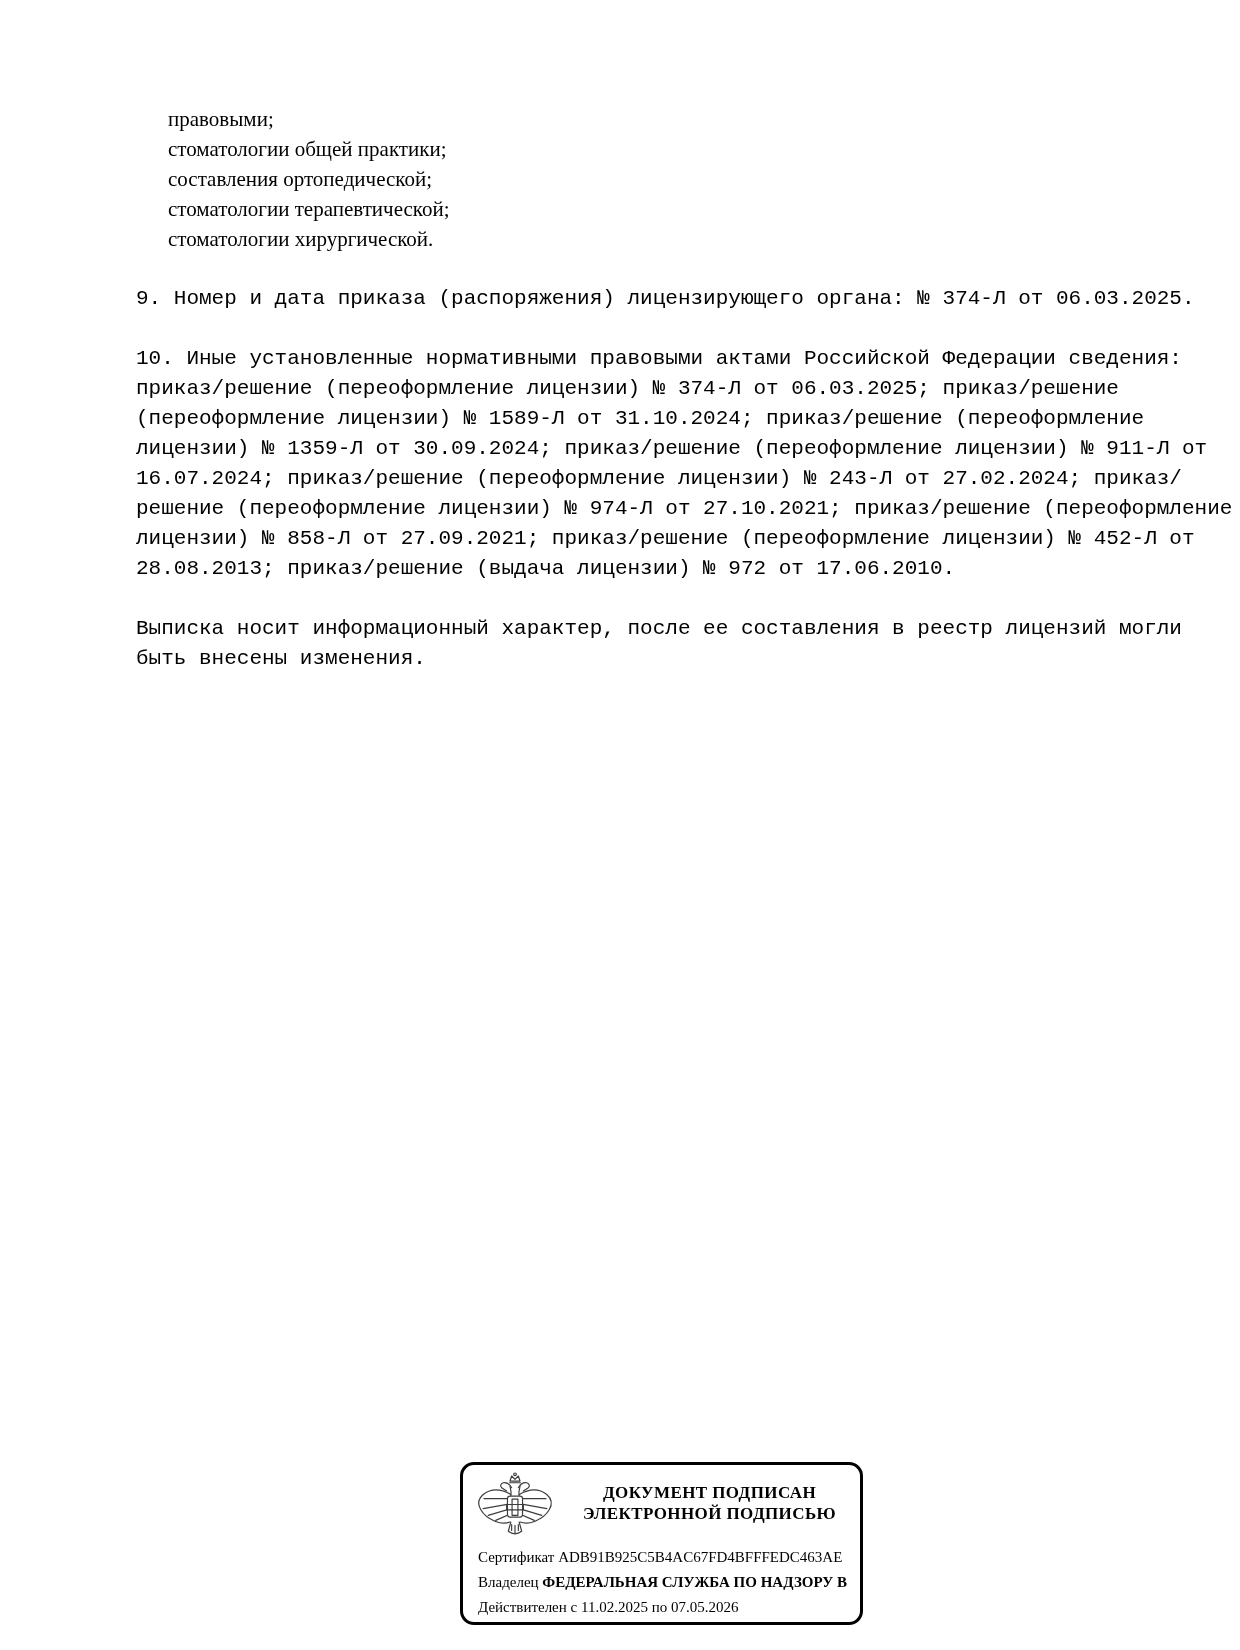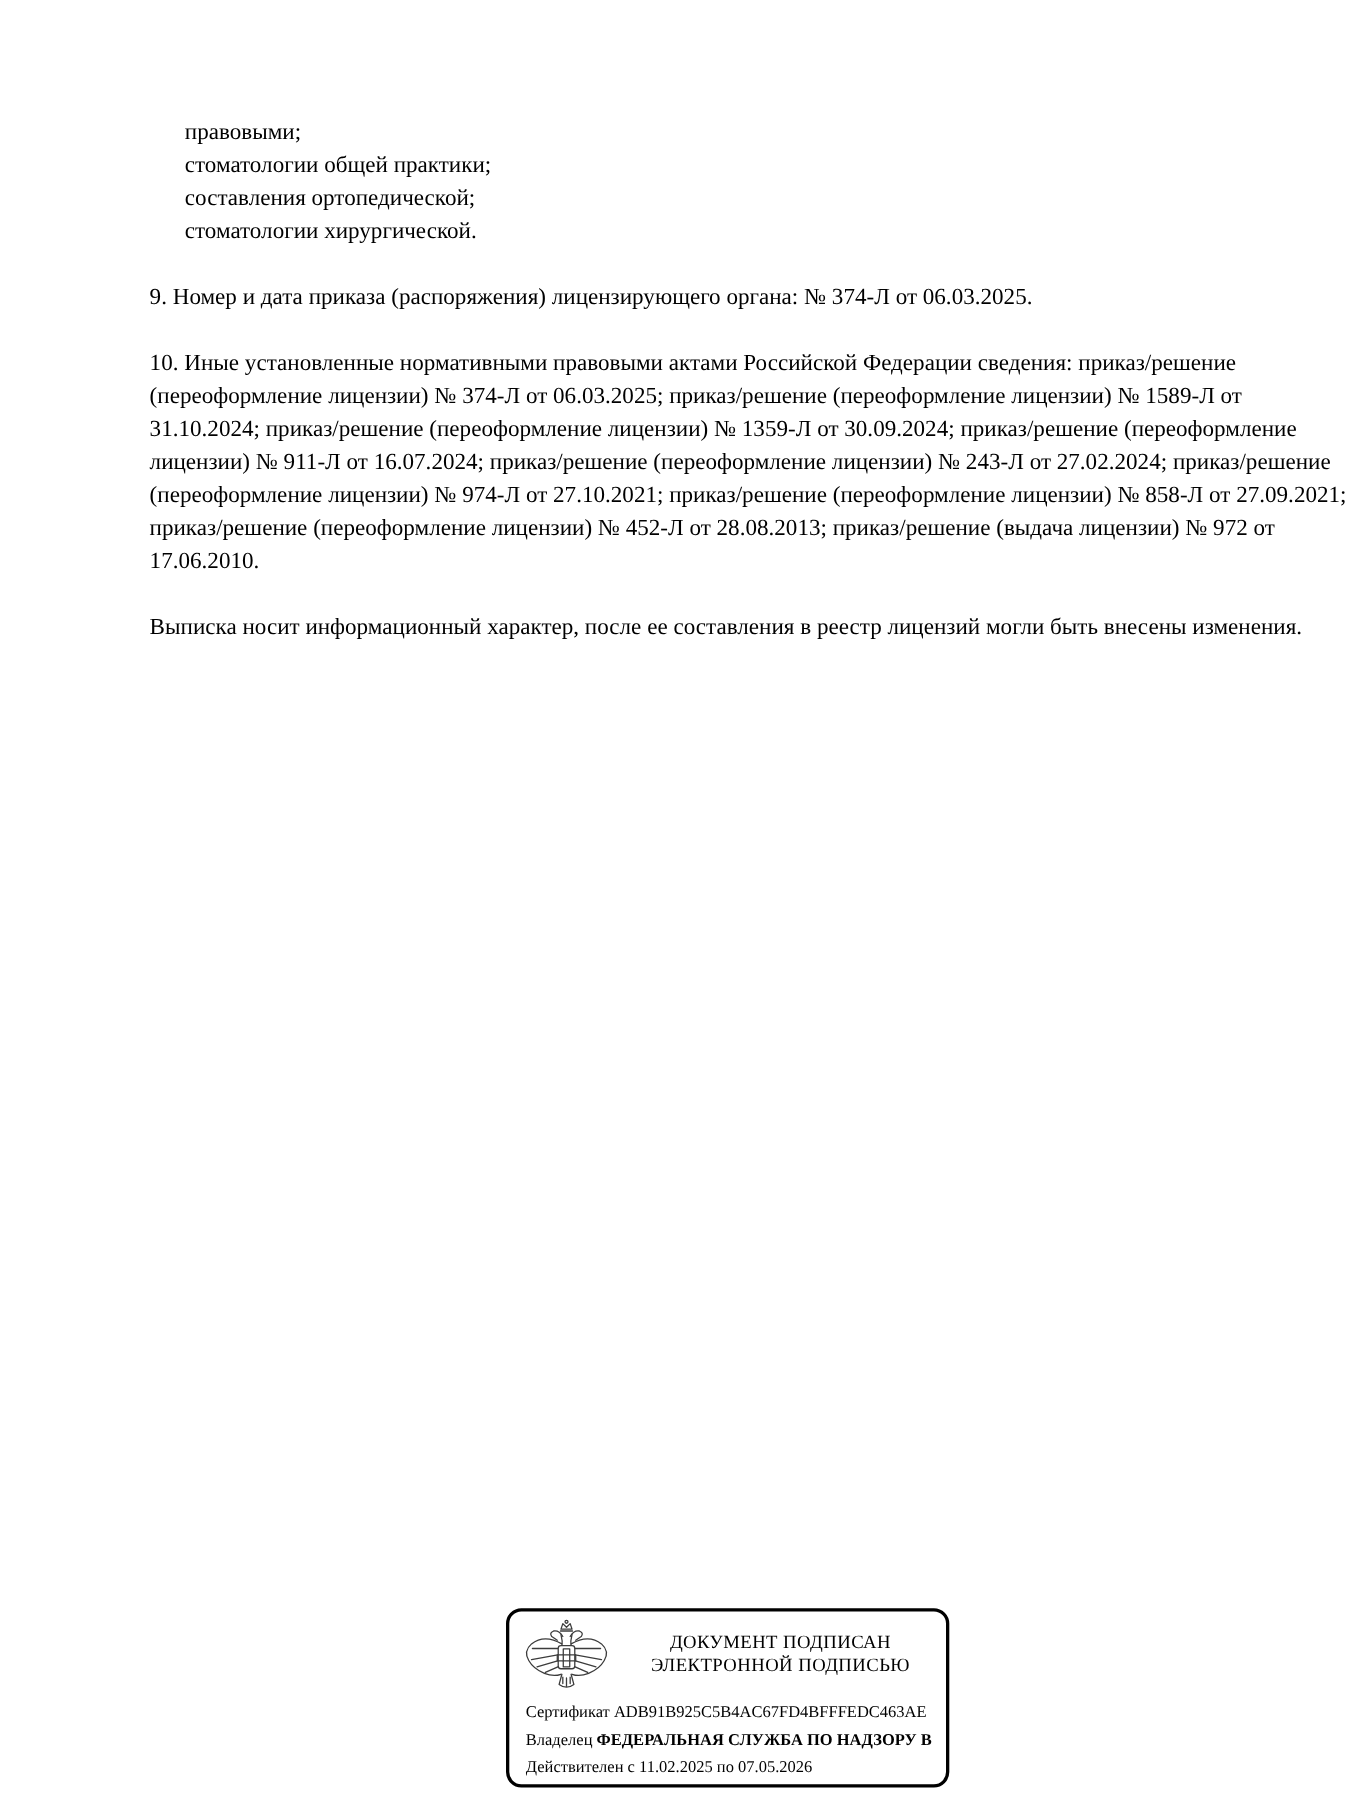--- a/index.html
+++ b/index.html
@@ -20,38 +20,39 @@
     position: absolute;
     left: 136px;
     top: 104px;
     width: 1098px;
     font-size: 21px;
     line-height: 30px;
     text-align: left;
   }
   .spec-list { padding-left: 32px; }
   .spec-line { white-space: nowrap; }
-  p.para { margin: 30px 0 0 0; }
+  p.para { margin: 30px 0 0 0; font-family: Liberation Mono, monospace; }
 
   
   .stamp {
     position: absolute;
     left: 460px;
     top: 1462px;
     width: 397px;
     height: 157px;
     border: 3px solid #000000;
     border-radius: 14px;
     overflow: hidden;
     background: #ffffff;
   }
   .stamp-top {
     display: flex;
     height: 80px;
     align-items: flex-start;
+    font-weight: bold;
   }
   .emblem {
     flex: 0 0 auto;
     width: 84px;
     height: 72px;
     margin: 6px 2px 0 10px;
   }
   .stamp-title {
     flex: 1;
     text-align: center;
@@ -76,20 +77,21 @@
 <body>
 
 <div class="page">
 
   <div class="content">
 
     <div class="spec-list">
       <div class="spec-line">правовыми;</div>
       <div class="spec-line">стоматологии общей практики;</div>
       <div class="spec-line">составления ортопедической;</div>
+      <div class="spec-line">стоматологии терапевтической;</div>
       <div class="spec-line">стоматологии хирургической.</div>
     </div>
 
     <p class="para">9. Номер и дата приказа (распоряжения) лицензирующего органа: № 374-Л от 06.03.2025.</p>
 
     <p class="para">10. Иные установленные нормативными правовыми актами Российской Федерации сведения: приказ/решение (переоформление лицензии) № 374-Л от 06.03.2025; приказ/решение (переоформление лицензии) № 1589-Л от 31.10.2024; приказ/решение (переоформление лицензии) № 1359-Л от 30.09.2024; приказ/решение (переоформление лицензии) № 911-Л от 16.07.2024; приказ/решение (переоформление лицензии) № 243-Л от 27.02.2024; приказ/решение (переоформление лицензии) № 974-Л от 27.10.2021; приказ/решение (переоформление лицензии) № 858-Л от 27.09.2021; приказ/решение (переоформление лицензии) № 452-Л от 28.08.2013; приказ/решение (выдача лицензии) № 972 от 17.06.2010.</p>
 
     <p class="para">Выписка носит информационный характер, после ее составления в реестр лицензий могли быть внесены изменения.</p>
 
   </div>

